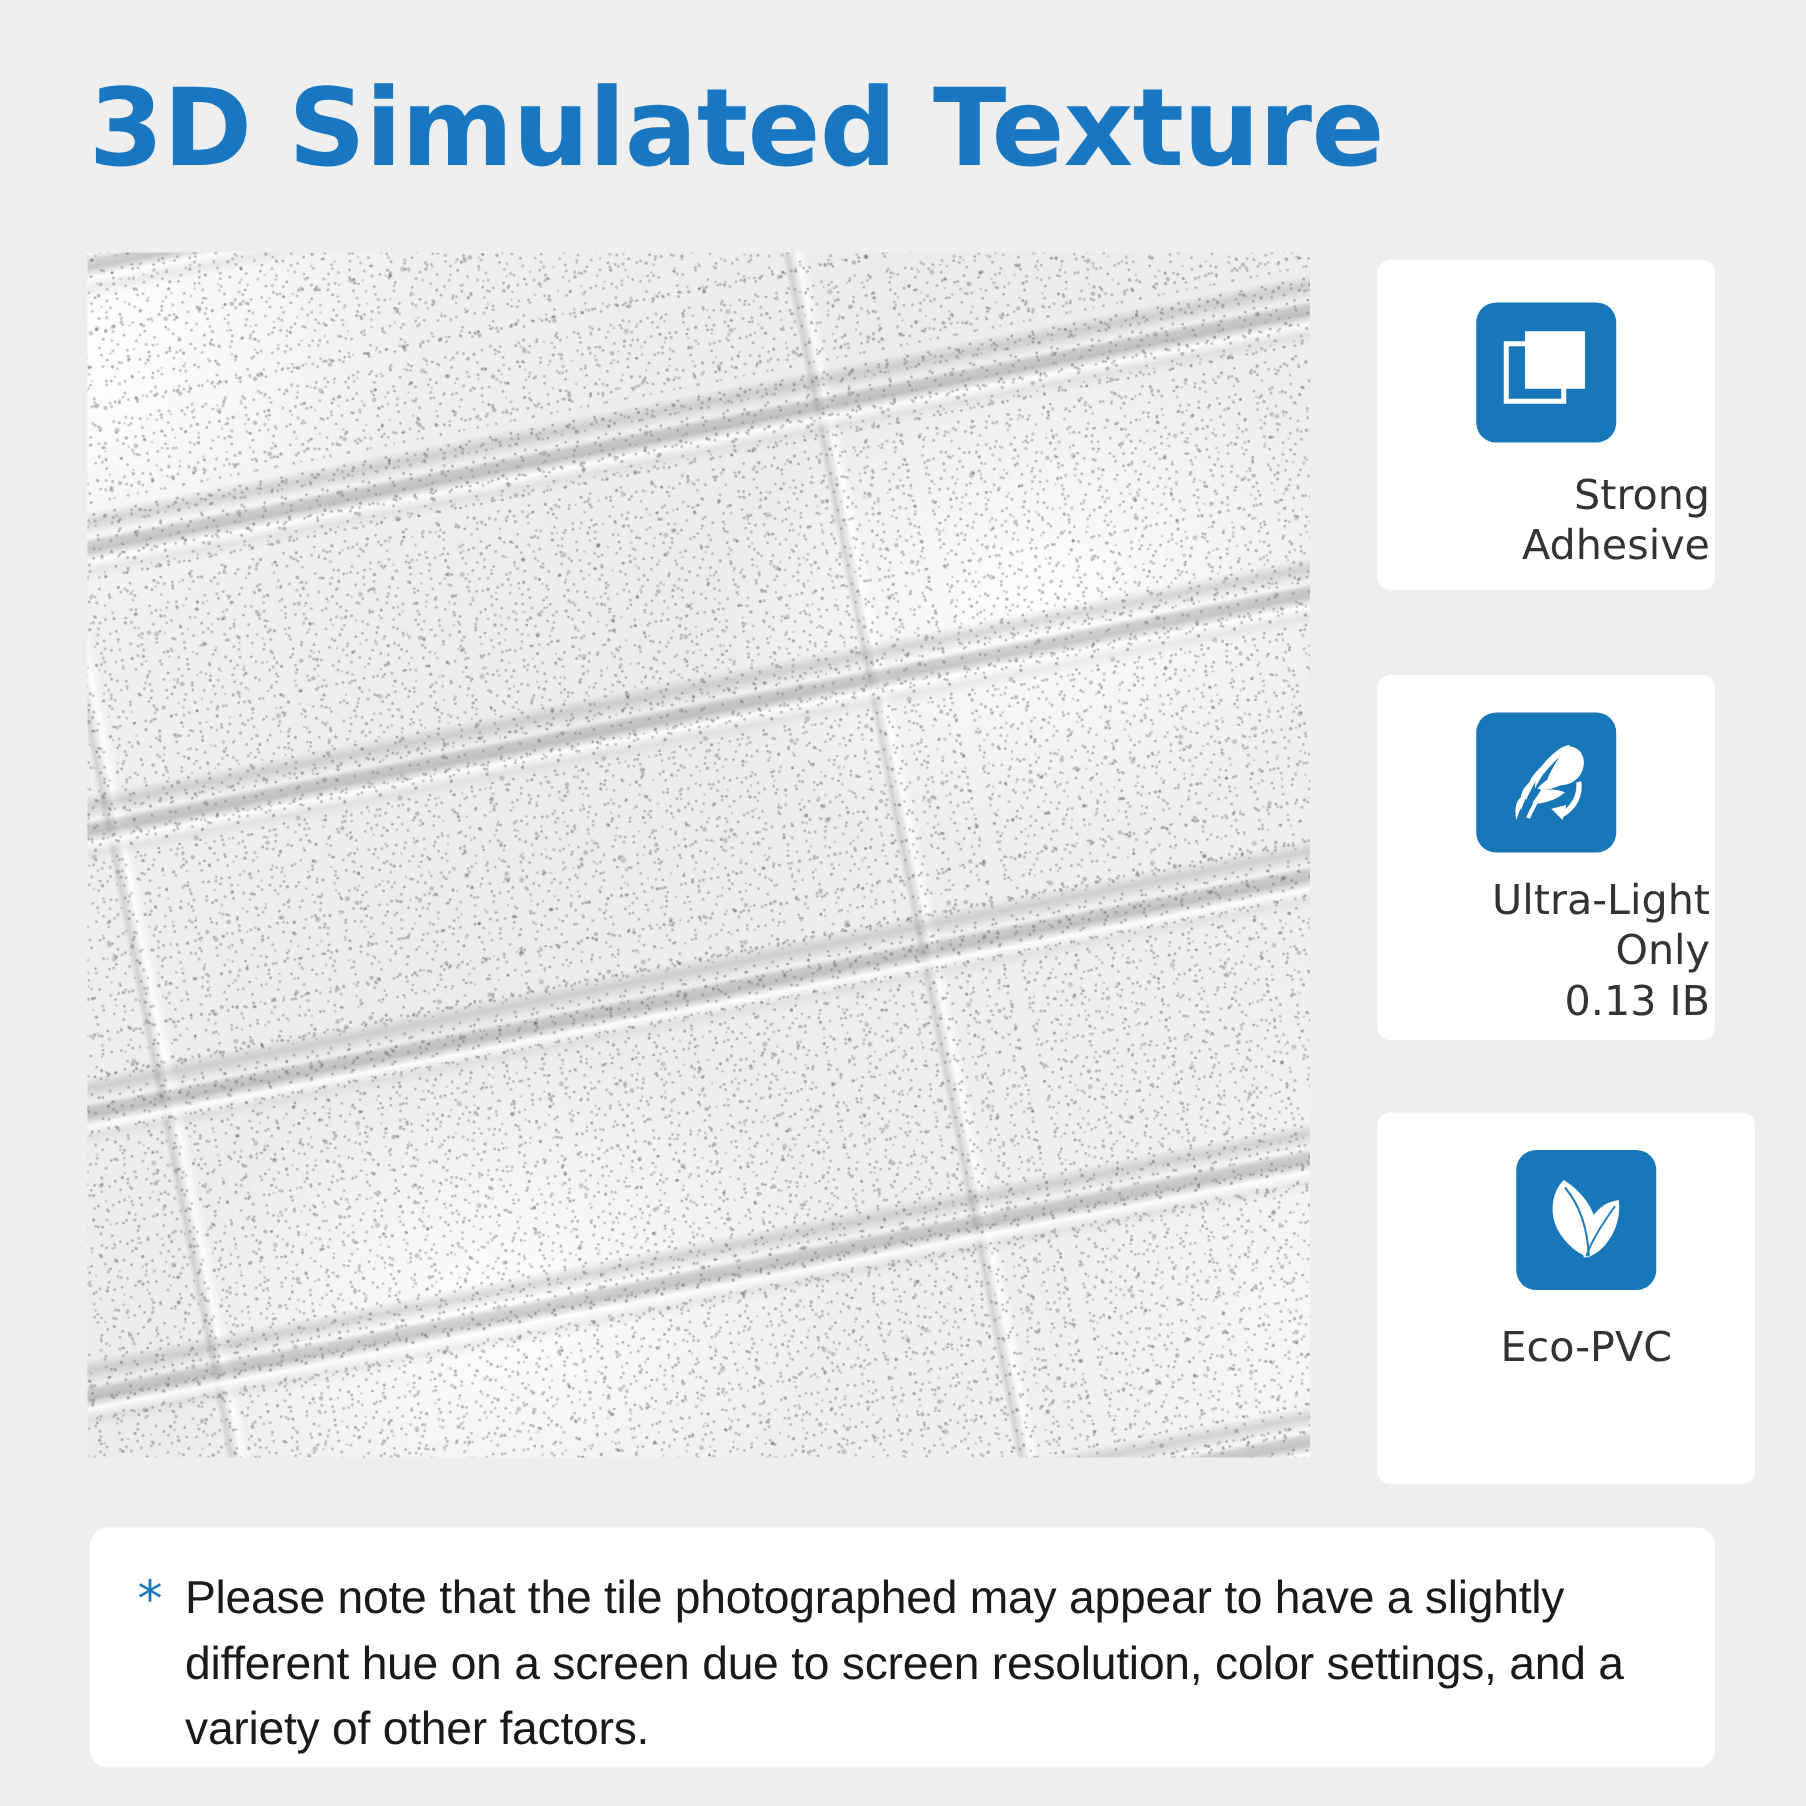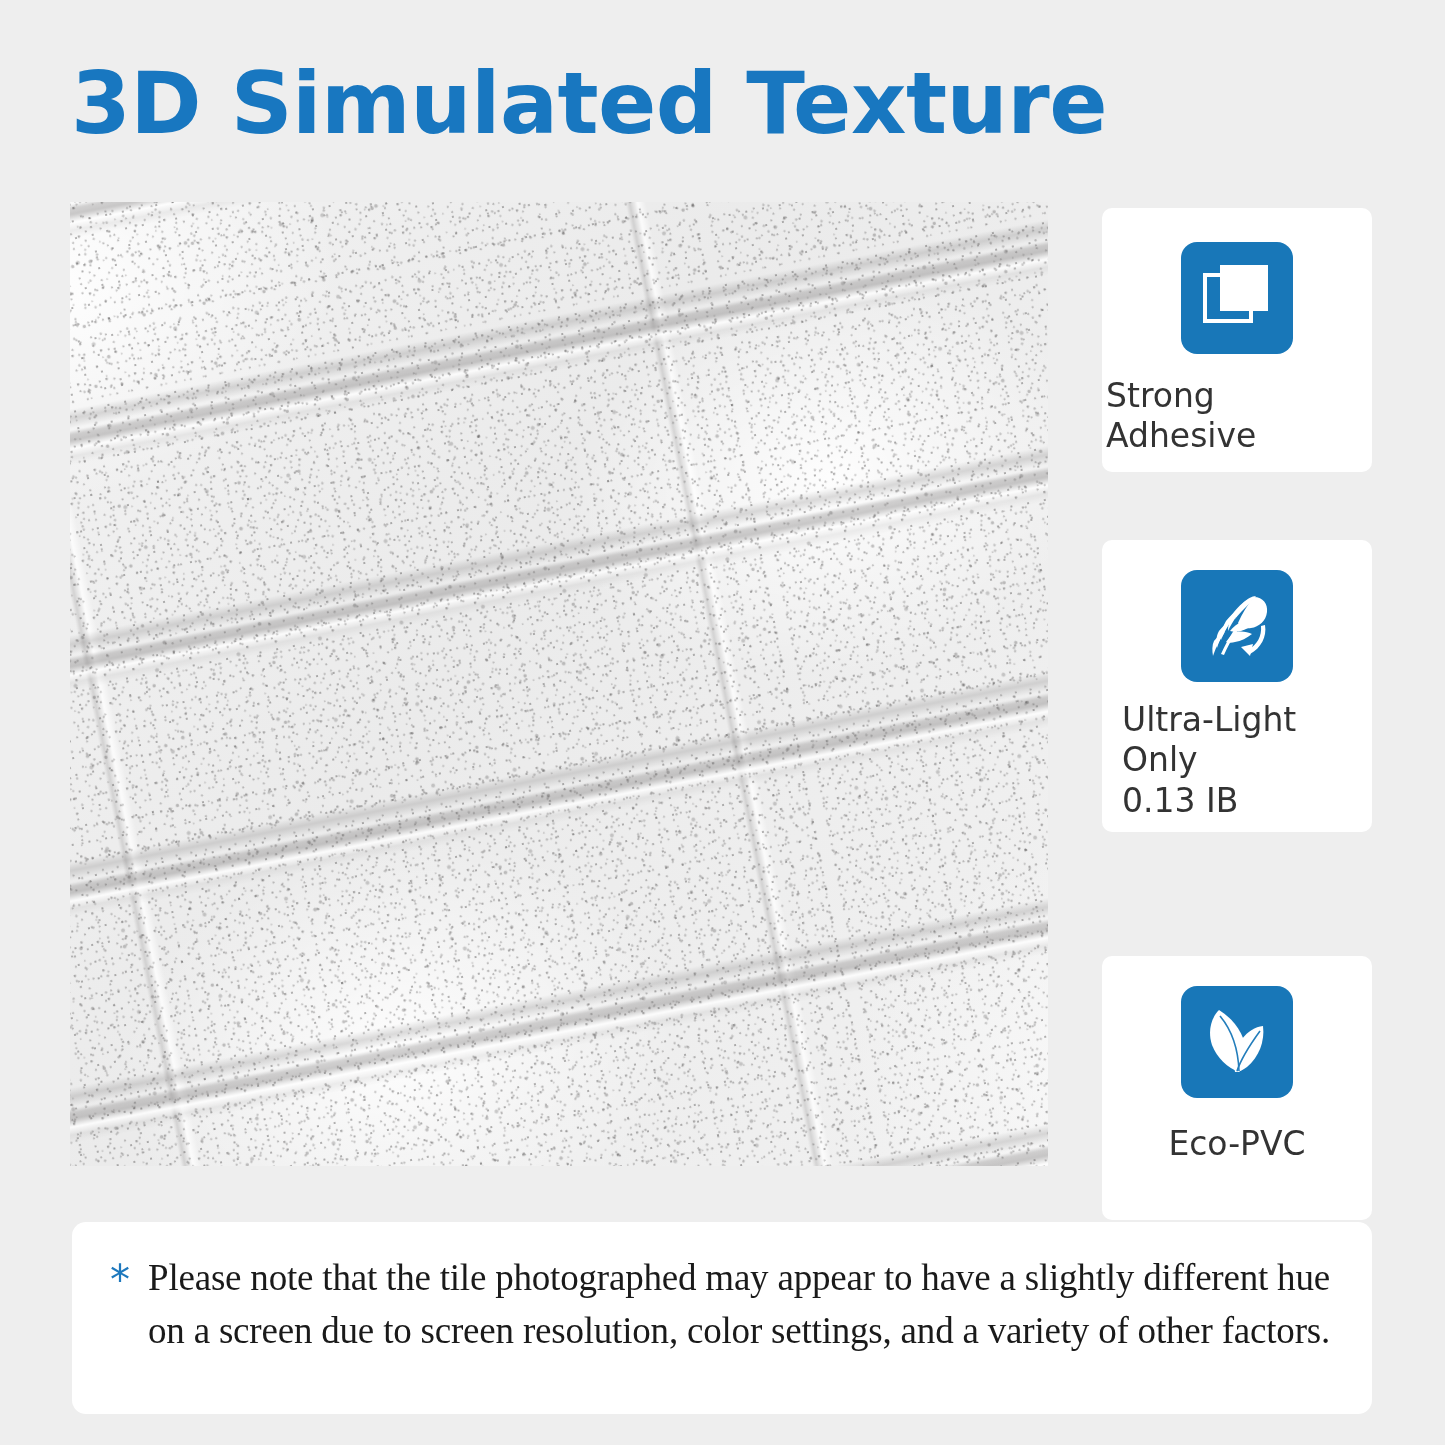--- a/index.html
+++ b/index.html
@@ -137,21 +137,21 @@
     width: 270px;
     background: #ffffff;
     border-radius: 10px;
     display: flex;
     flex-direction: column;
     align-items: center;
     justify-content: flex-start;
   }
   #card-0 { top: 208px;  height: 264px; }
   #card-1 { top: 540px;  height: 292px; }
-  #card-2 { top: 956px;  height: 264px; }
+  #card-2 { top: 890px;  height: 297px; padding-left: 32px; }
 
   .icon-tile {
     width: 112px;
     height: 112px;
     border-radius: 16px;
     background: #1877b8;
     margin-top: 34px;
     display: flex;
     align-items: center;
     justify-content: center;
@@ -159,21 +159,21 @@
   }
   #card-1 .icon-tile { margin-top: 30px; }
   #card-2 .icon-tile { margin-top: 30px; }
 
   .card-label {
     margin-top: 22px;
     font-family: "DejaVu Sans", sans-serif;
     font-size: 33px;
     line-height: 1.22;
     color: #333333;
-    text-align: left;
+    text-align: right;
     padding: 0 4px;
     white-space: pre-line;
   }
   #card-1 .card-label { margin-top: 18px; font-size: 33px; margin-left: 16px; }
   #card-2 .card-label { margin-top: 26px; }
 
   
   .note {
     position: absolute;
     left: 72px;
@@ -190,21 +190,21 @@
   .note-star {
     color: #1e78bd;
     font-size: 40px;
     line-height: 1;
     font-family: "DejaVu Sans", sans-serif;
     margin-right: 18px;
     margin-top: 8px;
     flex: none;
   }
   .note-text {
-    font-family: Liberation Serif, serif;
+    font-family: Liberation Sans, sans-serif;
     font-size: 37px;
     line-height: 1.42;
     color: #1a1a1a;
     letter-spacing: -0.2px;
   }
 </style>
 </head>
 <body>
 
 <div class="page">

